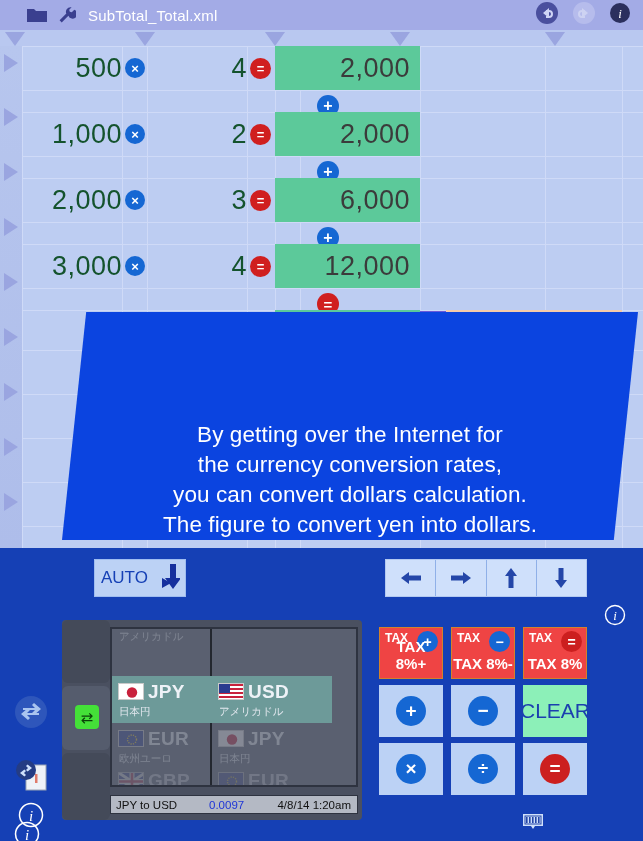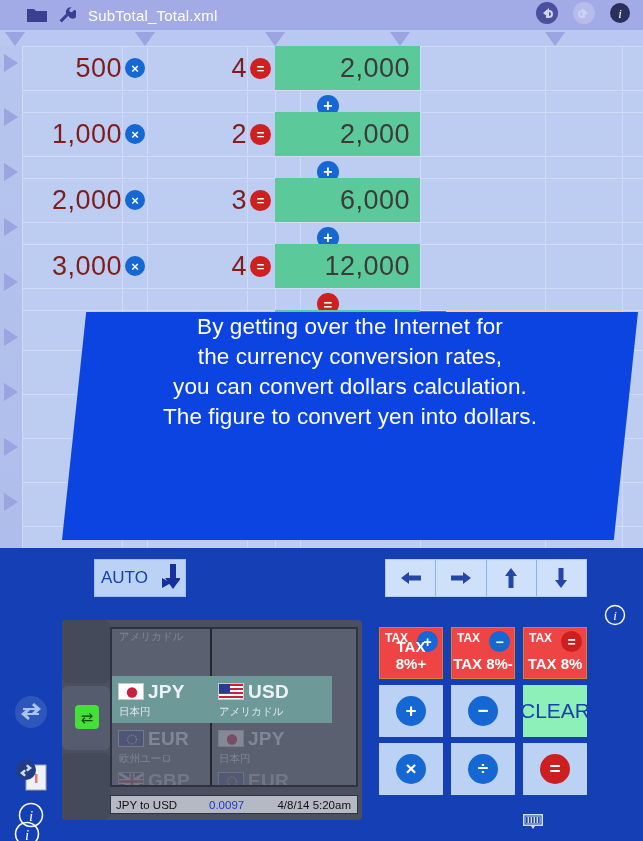--- a/index.html
+++ b/index.html
@@ -45,21 +45,21 @@
     width: 0; height: 0;
     border-top: 9px solid transparent; border-bottom: 9px solid transparent;
     border-left: 14px solid #9aa5e0;
   }
   .gridarea { position: absolute; left: 22px; top: 16px; width: 621px; height: 502px; }
   .vline { position: absolute; top: 0; width: 1px; height: 502px; background: #cfdaf7; }
   .hline { position: absolute; left: 0; width: 621px; height: 1px; background: #cfdaf7; }
 
   .datarow { position: absolute; left: 0; width: 621px; height: 44px; }
   .cell-operand {
-    position: absolute; font-size: 27px; color: #7f1d1d; text-align: right;
+    position: absolute; font-size: 27px; color: #14532d; text-align: right;
     line-height: 44px; letter-spacing: .5px;
   }
   .cell-result {
     position: absolute; height: 44px; background: #5cc99a;
     font-size: 27px; color: #3b3b3b; text-align: right; line-height: 44px;
     padding-right: 10px; letter-spacing: .5px;
   }
   .badge {
     position: absolute; border-radius: 50%;
     display: flex; align-items: center; justify-content: center;
@@ -96,21 +96,21 @@
     position: absolute; height: 40px; background: #f5cbab;
     display: flex; align-items: center;
   }
   .usd-val { flex: 1; text-align: right; font-size: 27px; color: #3b3b3b; padding-right: 14px; }
 
   
   .tip {
     position: absolute; left: 62px; top: 312px; width: 576px; height: 228px;
     background: #0b44e0; color: #fff;
     clip-path: polygon(4.2% 0%, 100% 0%, 95.8% 100%, 0% 100%);
-    display: flex; flex-direction: column; align-items: center; justify-content: flex-start;
+    display: flex; flex-direction: column; align-items: center; justify-content: flex-end;
   }
   .tip p { font-size: 22.5px; line-height: 30px; text-align: center; letter-spacing: .1px; }
 
   
   .bottom {
     position: absolute; left: 0; top: 548px; width: 643px; height: 293px;
     background: #1540b5;
   }
   .auto-btn {
     position: absolute; left: 94px; top: 559px; width: 92px; height: 38px;
@@ -515,21 +515,21 @@
             </div>
 
           </div>
         </div>
       </div>
     </div>
 
     <div class="cur-status">
       <span class="st-a">JPY to USD</span>
       <span class="st-b">0.0097</span>
-      <span class="st-c">4/8/14 5:20am</span>
+      <span class="st-c">4/8/14 1:20am</span>
     </div>
   </div>
 
   <div class="keypad">
     <div class="kprow">
       <div class="key key-tax">
         <span class="tax-lbl">TAX</span>
         <span class="tax-badge" style="background:#1567d3">+</span>
         <span class="tax-main">TAX 8%+</span>
       </div>

